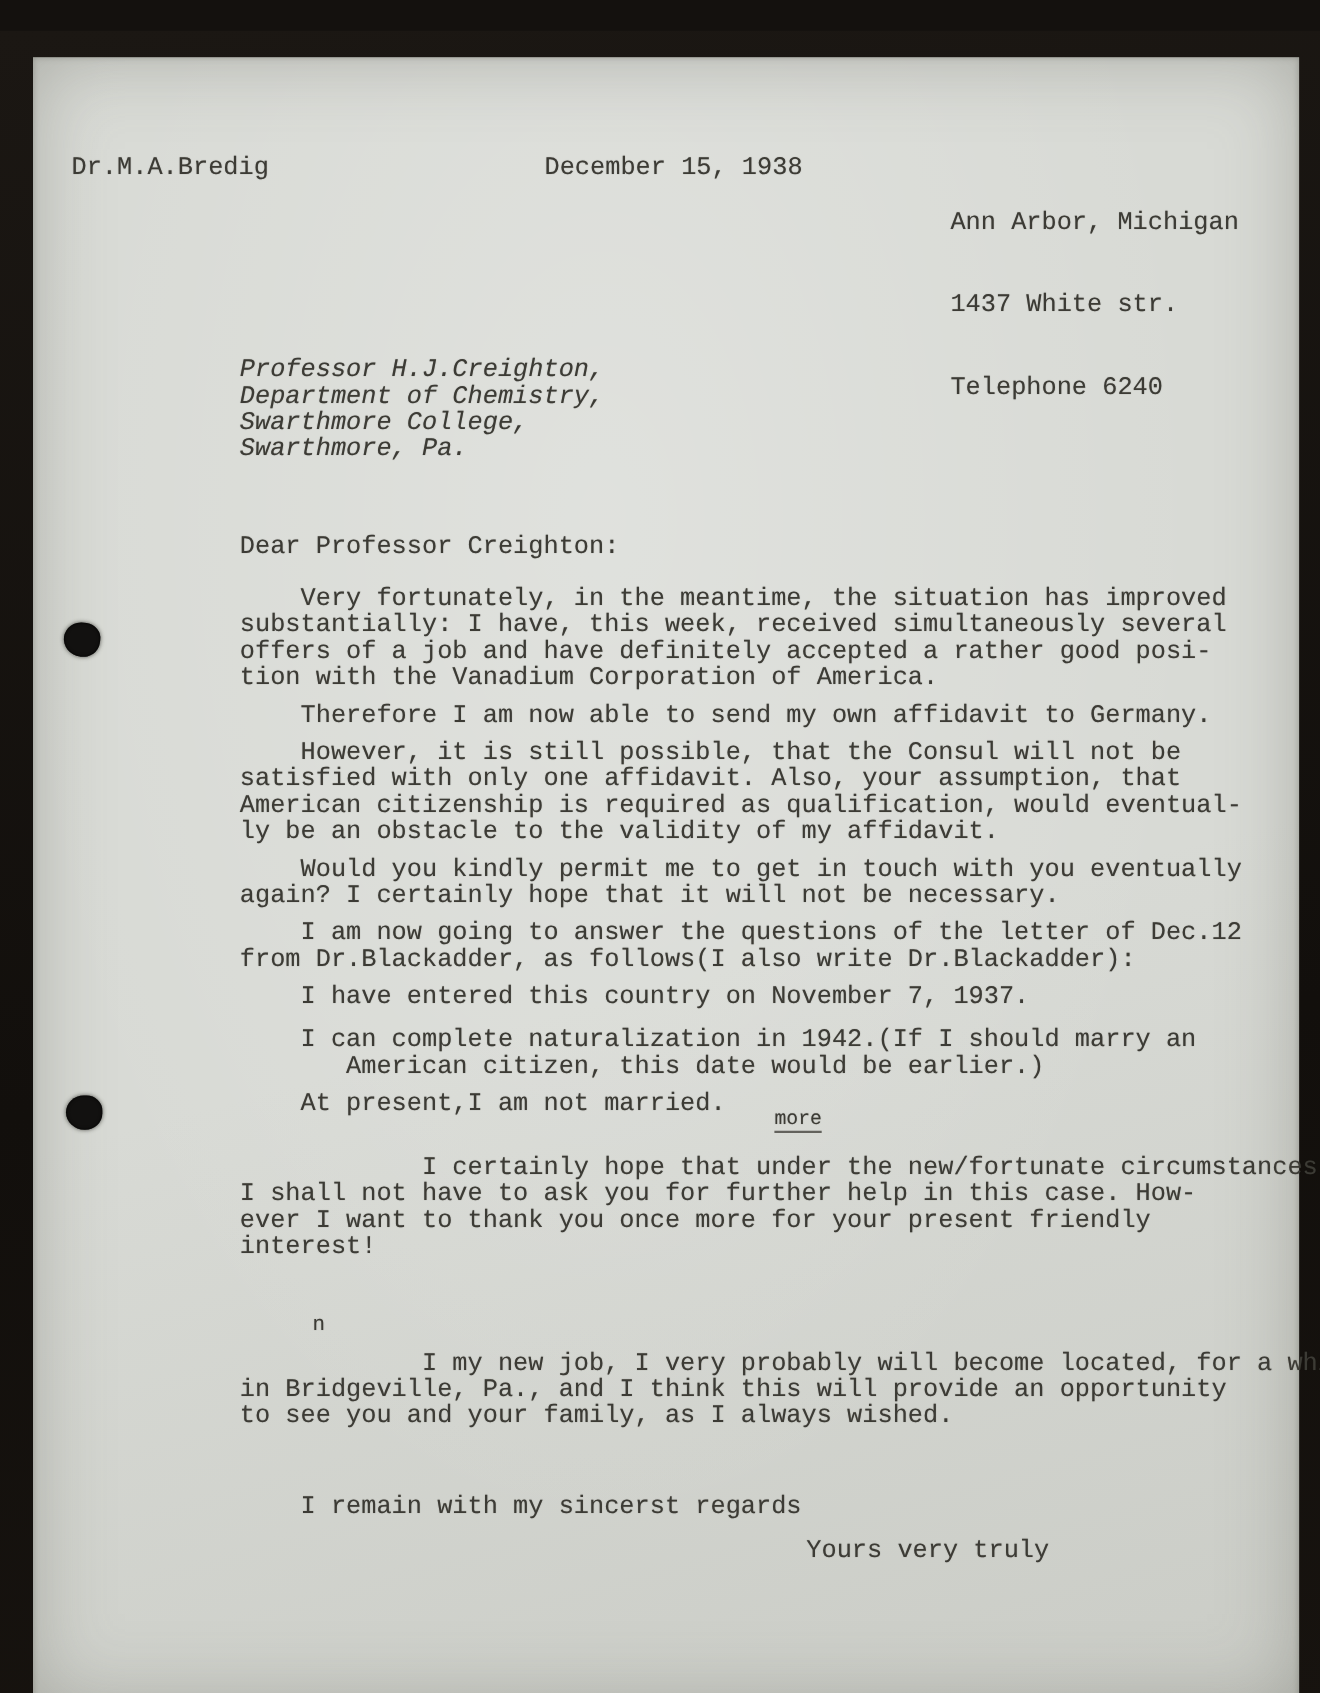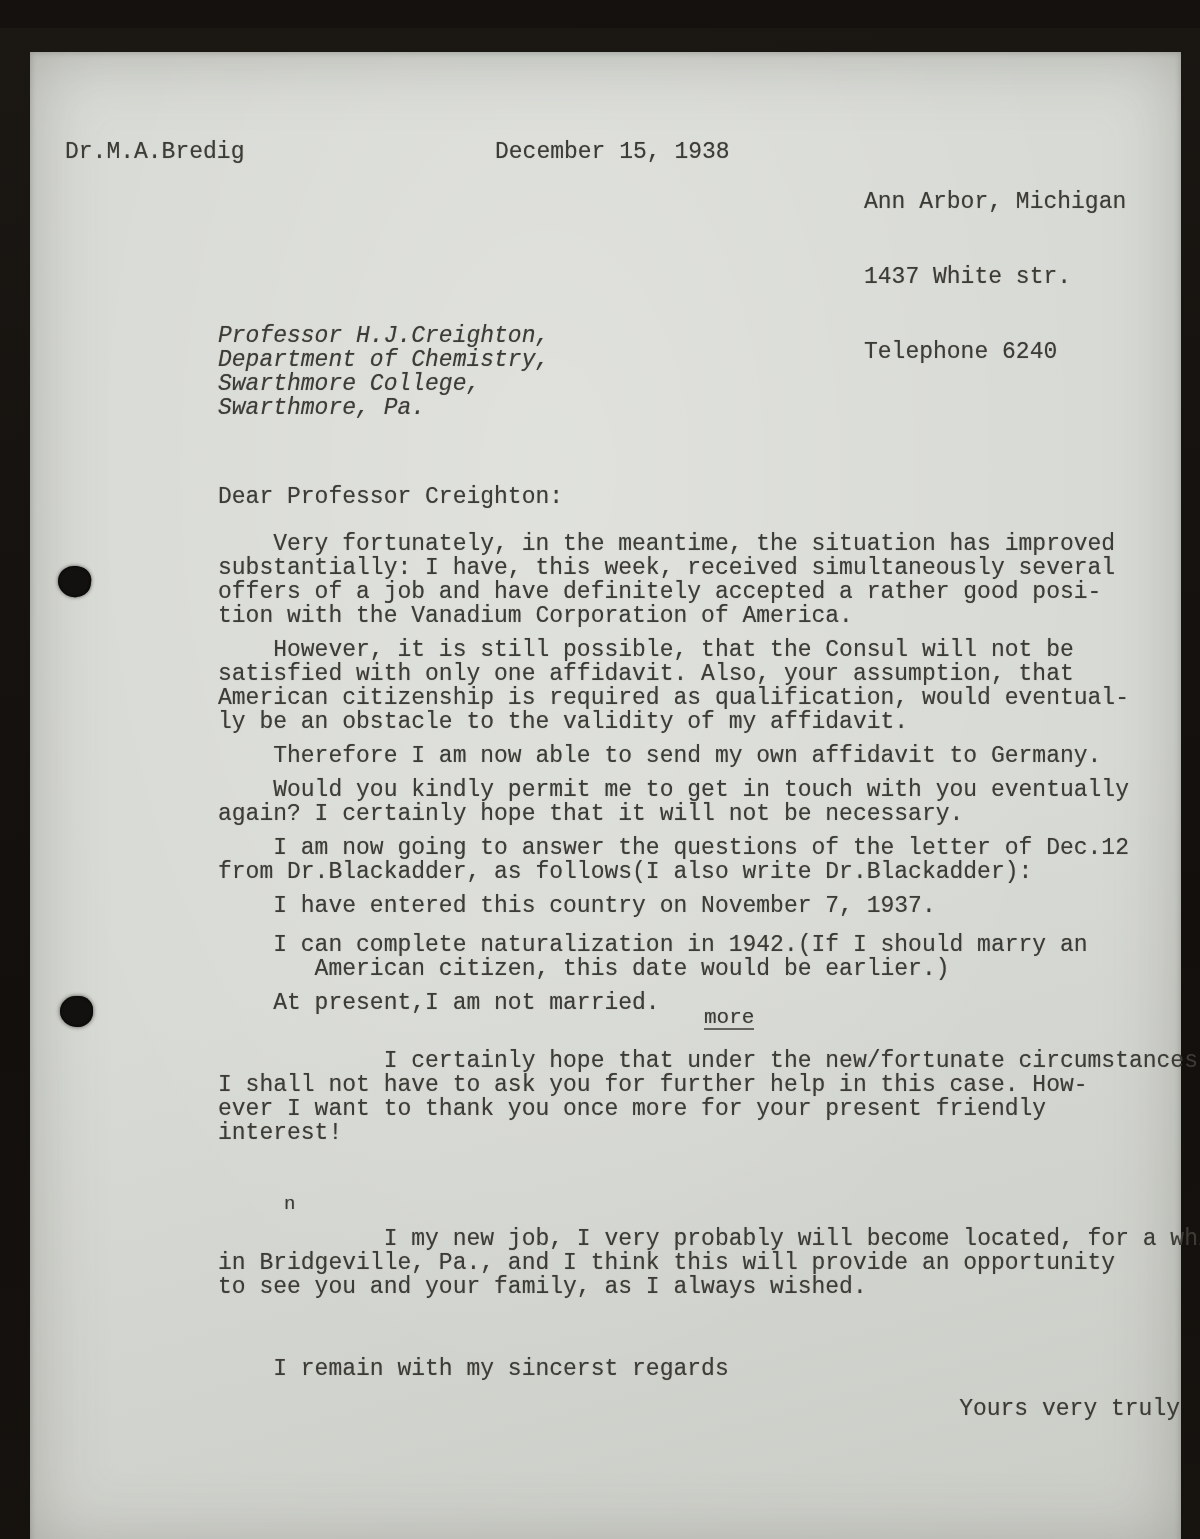--- a/index.html
+++ b/index.html
@@ -47,30 +47,30 @@
   .recipient  { white-space: pre; margin: 0 0 65px 0; font-style: italic; }
   .salutation { white-space: pre; margin: 0 0 23px 0; }
 
   .para { margin: 0 0 10px 0; white-space: pre; }
   .para.gap-lg { margin-bottom: 15px; }
   .rel { position: relative; }
 
   .insert { position: absolute; white-space: pre; }
   .insert-more {
     left: 486px; top: -17px;
-    font-size: 21px;
+    font-size: 18px;
     border-bottom: 2px solid rgba(60,58,52,0.75);
     line-height: 20px;
   }
   .insert-n {
     left: 66px; top: -11px;
     font-size: 19px;
   }
 
-  .closing   { margin: 16px 0 0 515px; white-space: pre; text-align: right; }
+  .closing   { margin: 16px 0 0 515px; white-space: pre; }
 </style>
 </head>
 <body>
 
 <div class="scan">
   <div class="paper">
 
     <div class="hole hole-1"></div>
     <div class="hole hole-2"></div>
 
@@ -87,25 +87,25 @@
       <div class="recipient">Professor H.J.Creighton,
 Department of Chemistry,
 Swarthmore College,
 Swarthmore, Pa.</div>
       <div class="salutation">Dear Professor Creighton:</div>
 
       <p class="para">    Very fortunately, in the meantime, the situation has improved
 substantially: I have, this week, received simultaneously several
 offers of a job and have definitely accepted a rather good posi-
 tion with the Vanadium Corporation of America.</p>
+      <p class="para">    Therefore I am now able to send my own affidavit to Germany.</p>
       <p class="para">    However, it is still possible, that the Consul will not be
 satisfied with only one affidavit. Also, your assumption, that
 American citizenship is required as qualification, would eventual-
 ly be an obstacle to the validity of my affidavit.</p>
-      <p class="para">    Therefore I am now able to send my own affidavit to Germany.</p>
       <p class="para">    Would you kindly permit me to get in touch with you eventually
 again? I certainly hope that it will not be necessary.</p>
       <p class="para">    I am now going to answer the questions of the letter of Dec.12
 from Dr.Blackadder, as follows(I also write Dr.Blackadder):</p>
       <p class="para gap-lg">    I have entered this country on November 7, 1937.</p>
       <p class="para">    I can complete naturalization in 1942.(If I should marry an
        American citizen, this date would be earlier.)</p>
       <p class="para">    At present,I am not married.</p>
 
       <p class="para rel">

